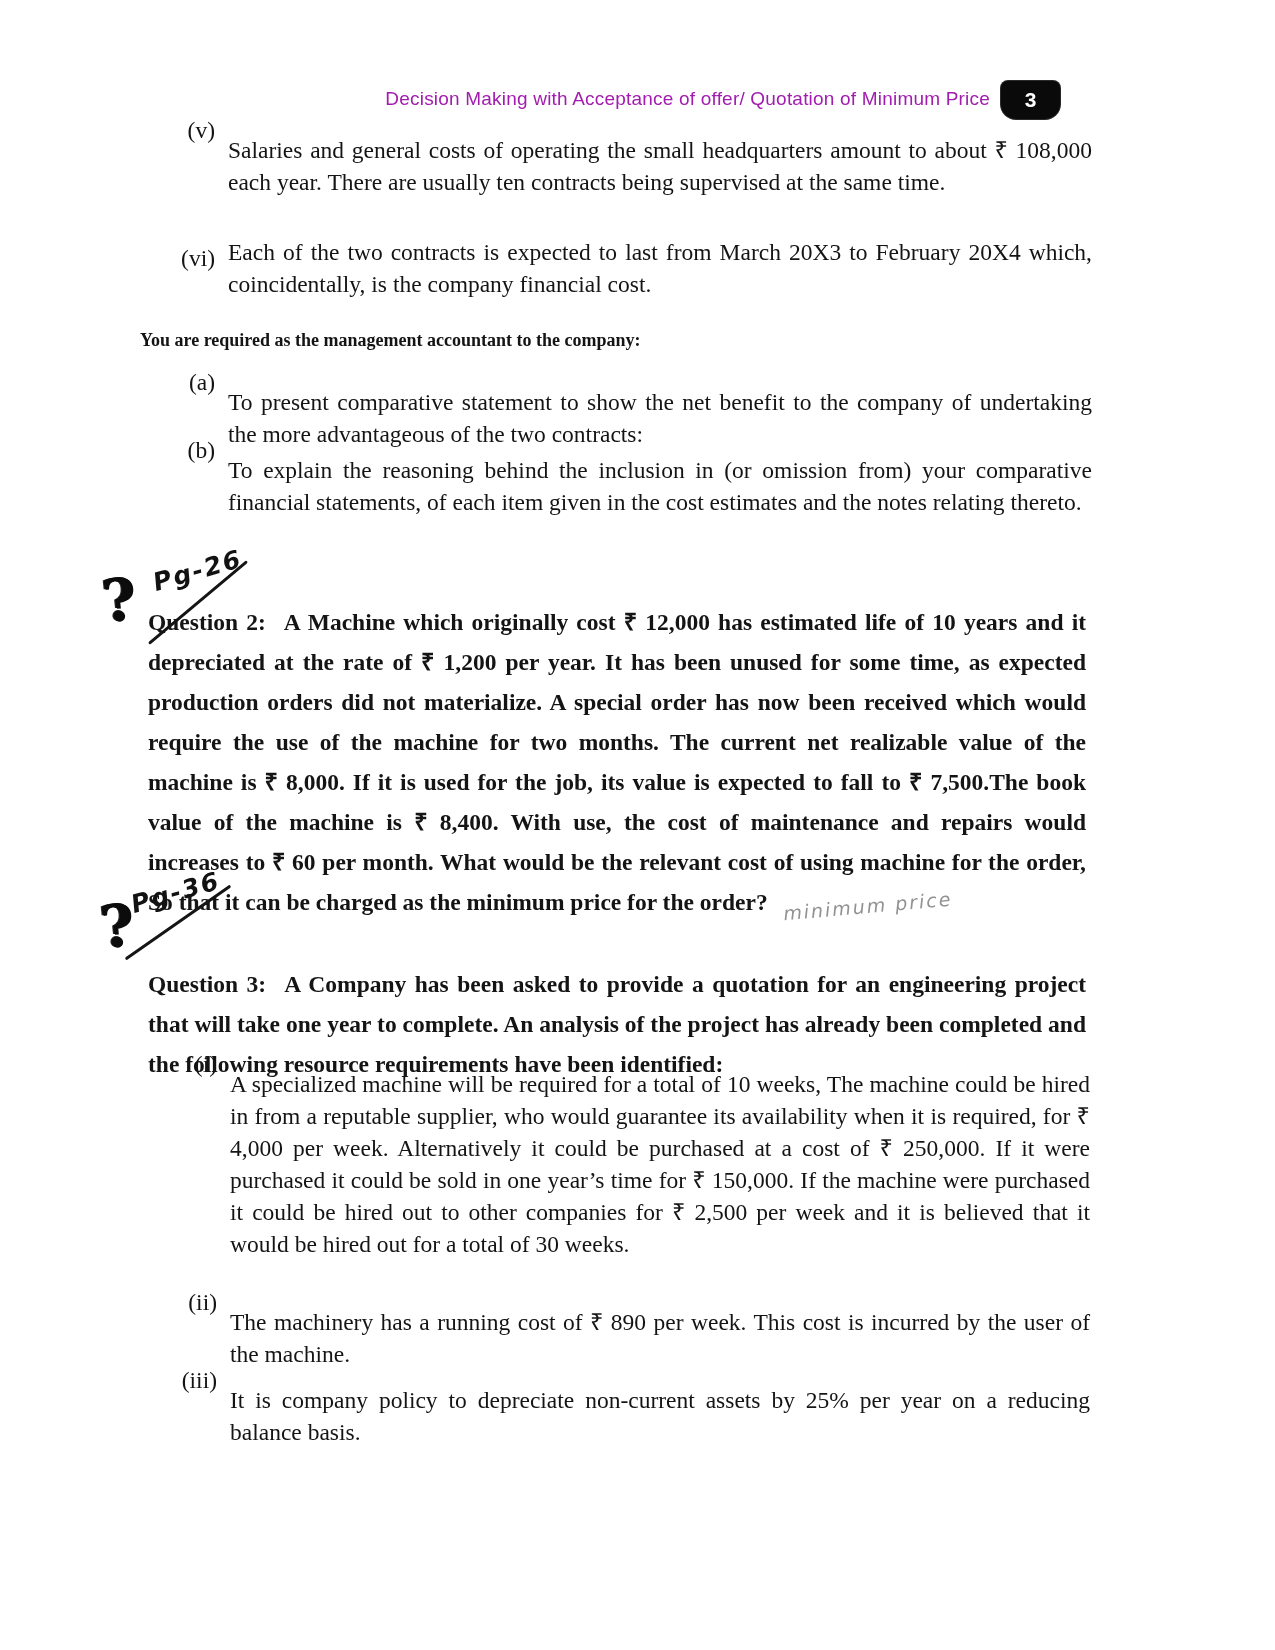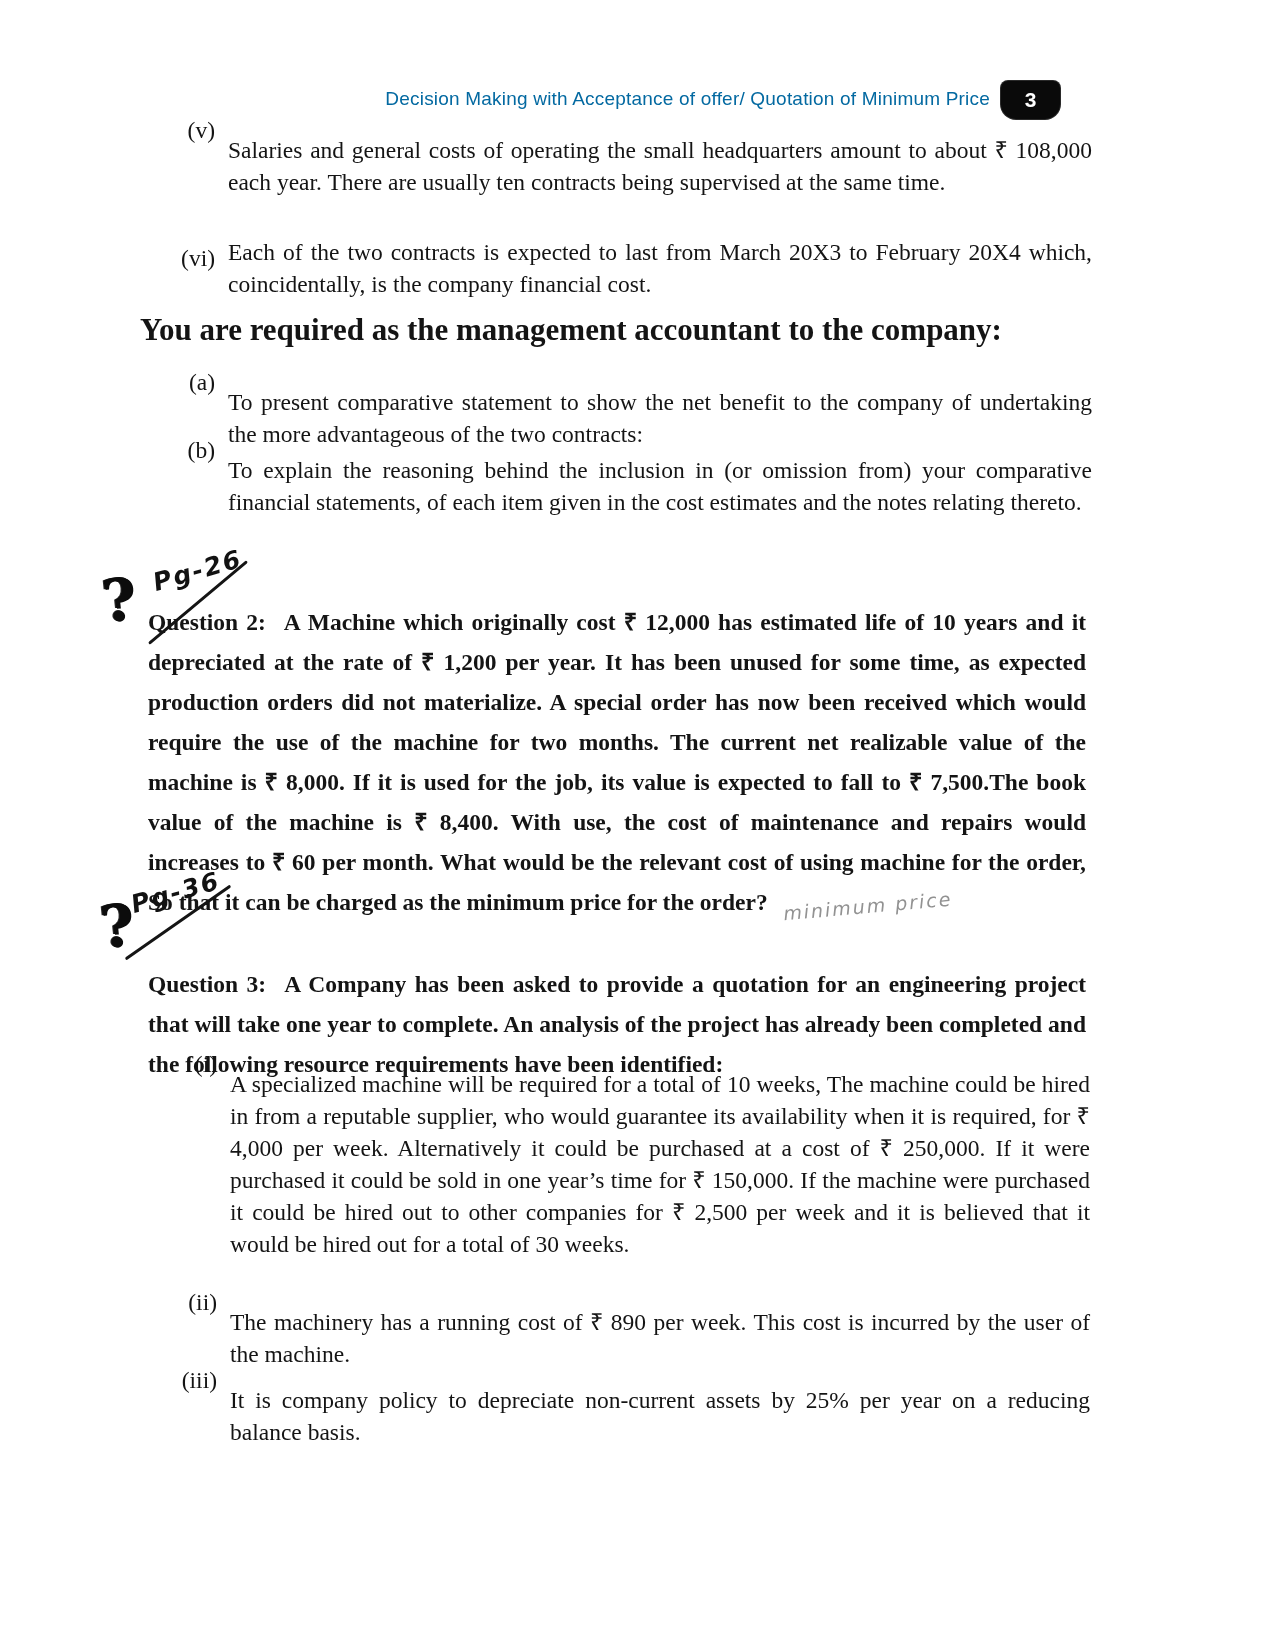--- a/index.html
+++ b/index.html
@@ -3,38 +3,38 @@
 <meta charset="utf-8">
 <style>
   html,body{margin:0;padding:0;background:#ffffff;}
   .page{
     position:relative;width:1275px;height:1650px;background:#ffffff;
     font-family:"Liberation Serif",serif;color:#141414;overflow:hidden;
   }
   
   .header-title{
     position:absolute;top:88px;left:290px;width:700px;text-align:right;
-    font-family:"Liberation Sans",sans-serif;font-size:19px;color:#0369a1;
+    font-family:"Liberation Sans",sans-serif;font-size:19px;color:#a21caf;
     letter-spacing:.2px;
   }
   .page-badge{
     position:absolute;top:81px;left:1001px;width:59px;height:38px;
     background:#0a0a0a;border-radius:7px 7px 15px 15px;
     color:#ffffff;font-family:"Liberation Sans",sans-serif;font-size:21px;font-weight:bold;
     display:flex;align-items:center;justify-content:center;
     box-shadow:0 0 0 1px #2a2a2a;
   }
   
   .hang{position:absolute;left:140px;width:952px;display:flex;font-size:23.5px;line-height:32px;}
   .hang .lbl{flex:0 0 88px;text-align:right;padding-right:13px;box-sizing:border-box;}
   .hang .txt{flex:1;text-align:justify;margin-top:20px;}
   .hang.sub{left:150px;width:940px;}
   .hang.sub .lbl{flex:0 0 80px;}
   
-  .req-heading{position:absolute;left:140px;top:312px;font-weight:bold;font-size:31px;}
+  .req-heading{position:absolute;left:140px;top:330px;font-weight:bold;font-size:18px;}
   
   .qpara{position:absolute;left:148px;width:938px;margin:0;font-weight:bold;
          font-size:23.5px;line-height:40px;text-align:justify;}
   .qlabel{margin-right:18px;}
   
   .pg-ref{position:absolute;font-family:"DejaVu Sans",sans-serif;font-style:italic;
           font-weight:bold;font-size:25px;color:#121212;letter-spacing:2px;
           transform:rotate(-16deg);}
   .slash{position:absolute;height:3px;background:#151515;border-radius:2px;}
   .doodle{position:absolute;font-family:"DejaVu Serif",serif;font-size:58px;font-weight:bold;

